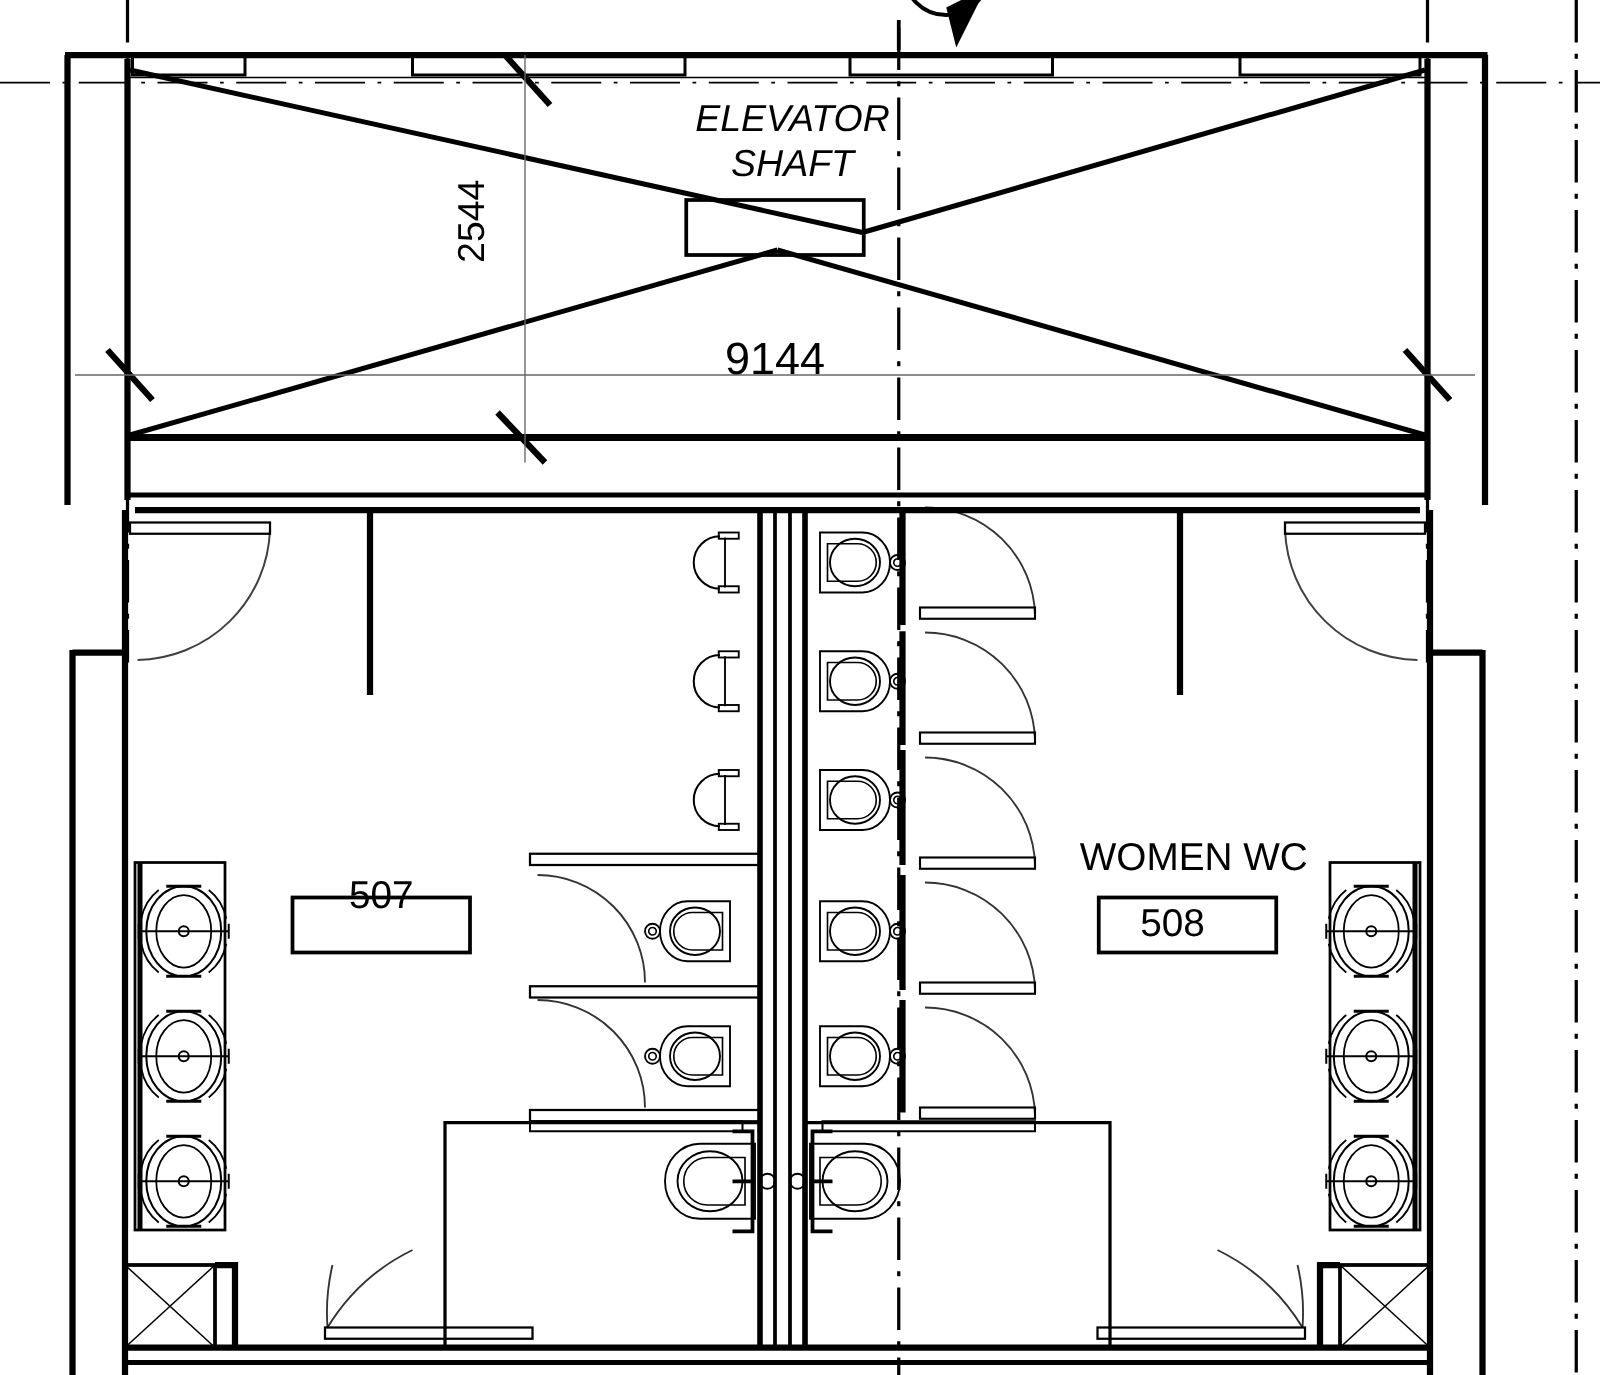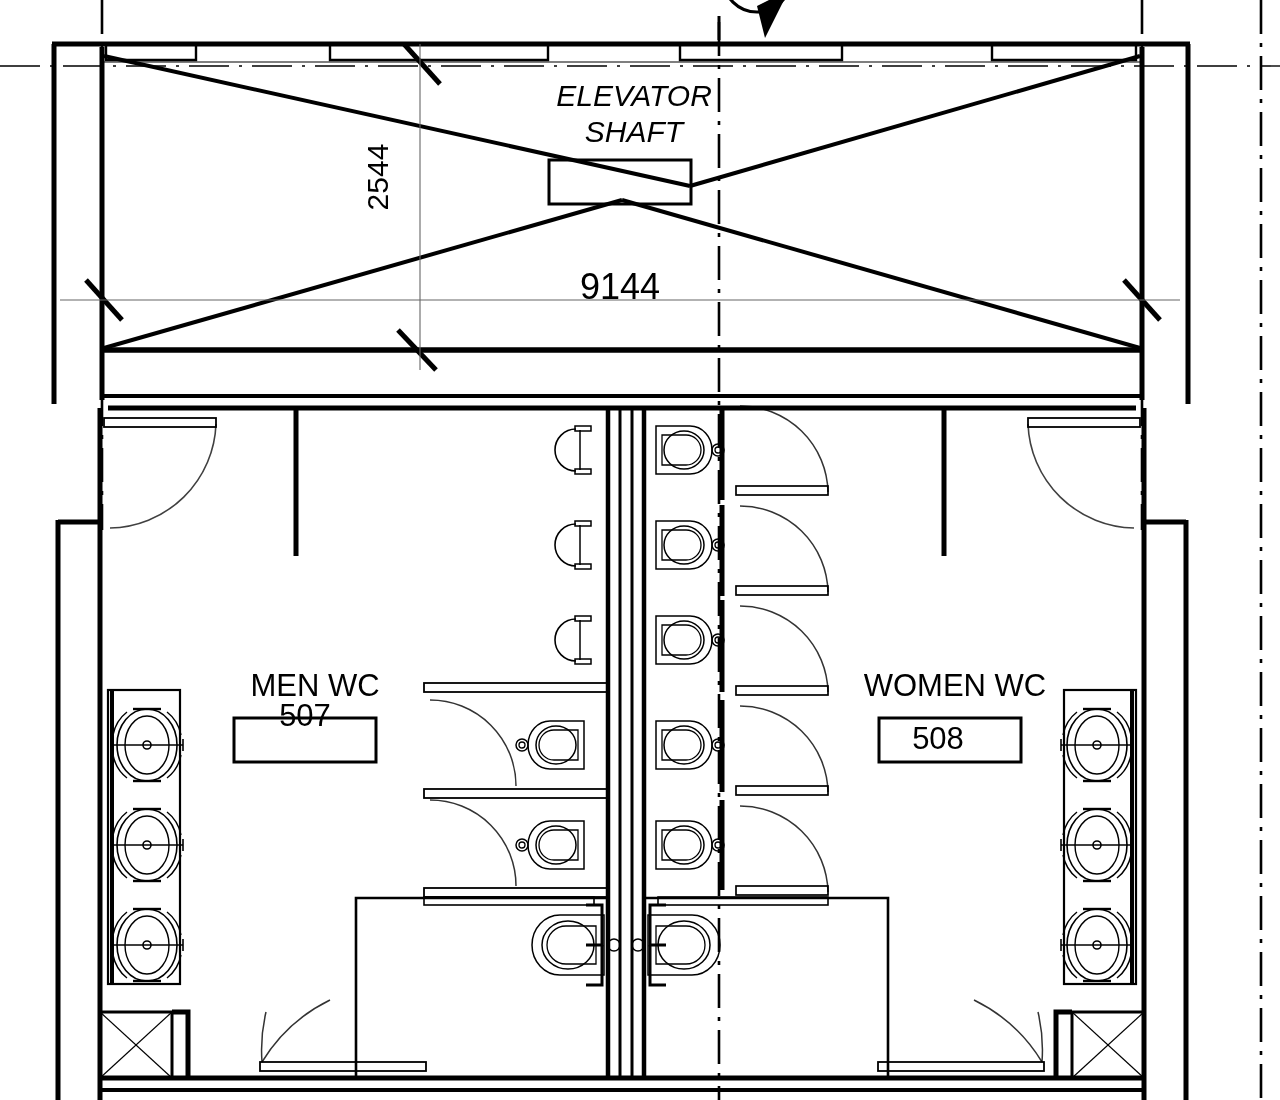--- a/index.html
+++ b/index.html
@@ -257,18 +257,17 @@
   </g>
 
   <rect x="234" y="718" width="142" height="44" fill="#fff" stroke="#000" stroke-width="3"></rect>
   <rect x="879" y="718" width="142" height="44" fill="#fff" stroke="#000" stroke-width="3"></rect>
 </svg>
 
 <div class="lbl" id="elev-shaft-label">ELEVATOR
 SHAFT</div>
 <div class="lbl" id="dim-9144">9144</div>
 <div class="lbl" id="dim-2544">2544</div>
-<div class="lbl" id="men-label">MEN WC</div>
 <div class="lbl" id="men-num">507</div>
 <div class="lbl" id="women-label">WOMEN WC</div>
 <div class="lbl" id="women-num">508</div>
 
 </div>
 
 </body></html>

